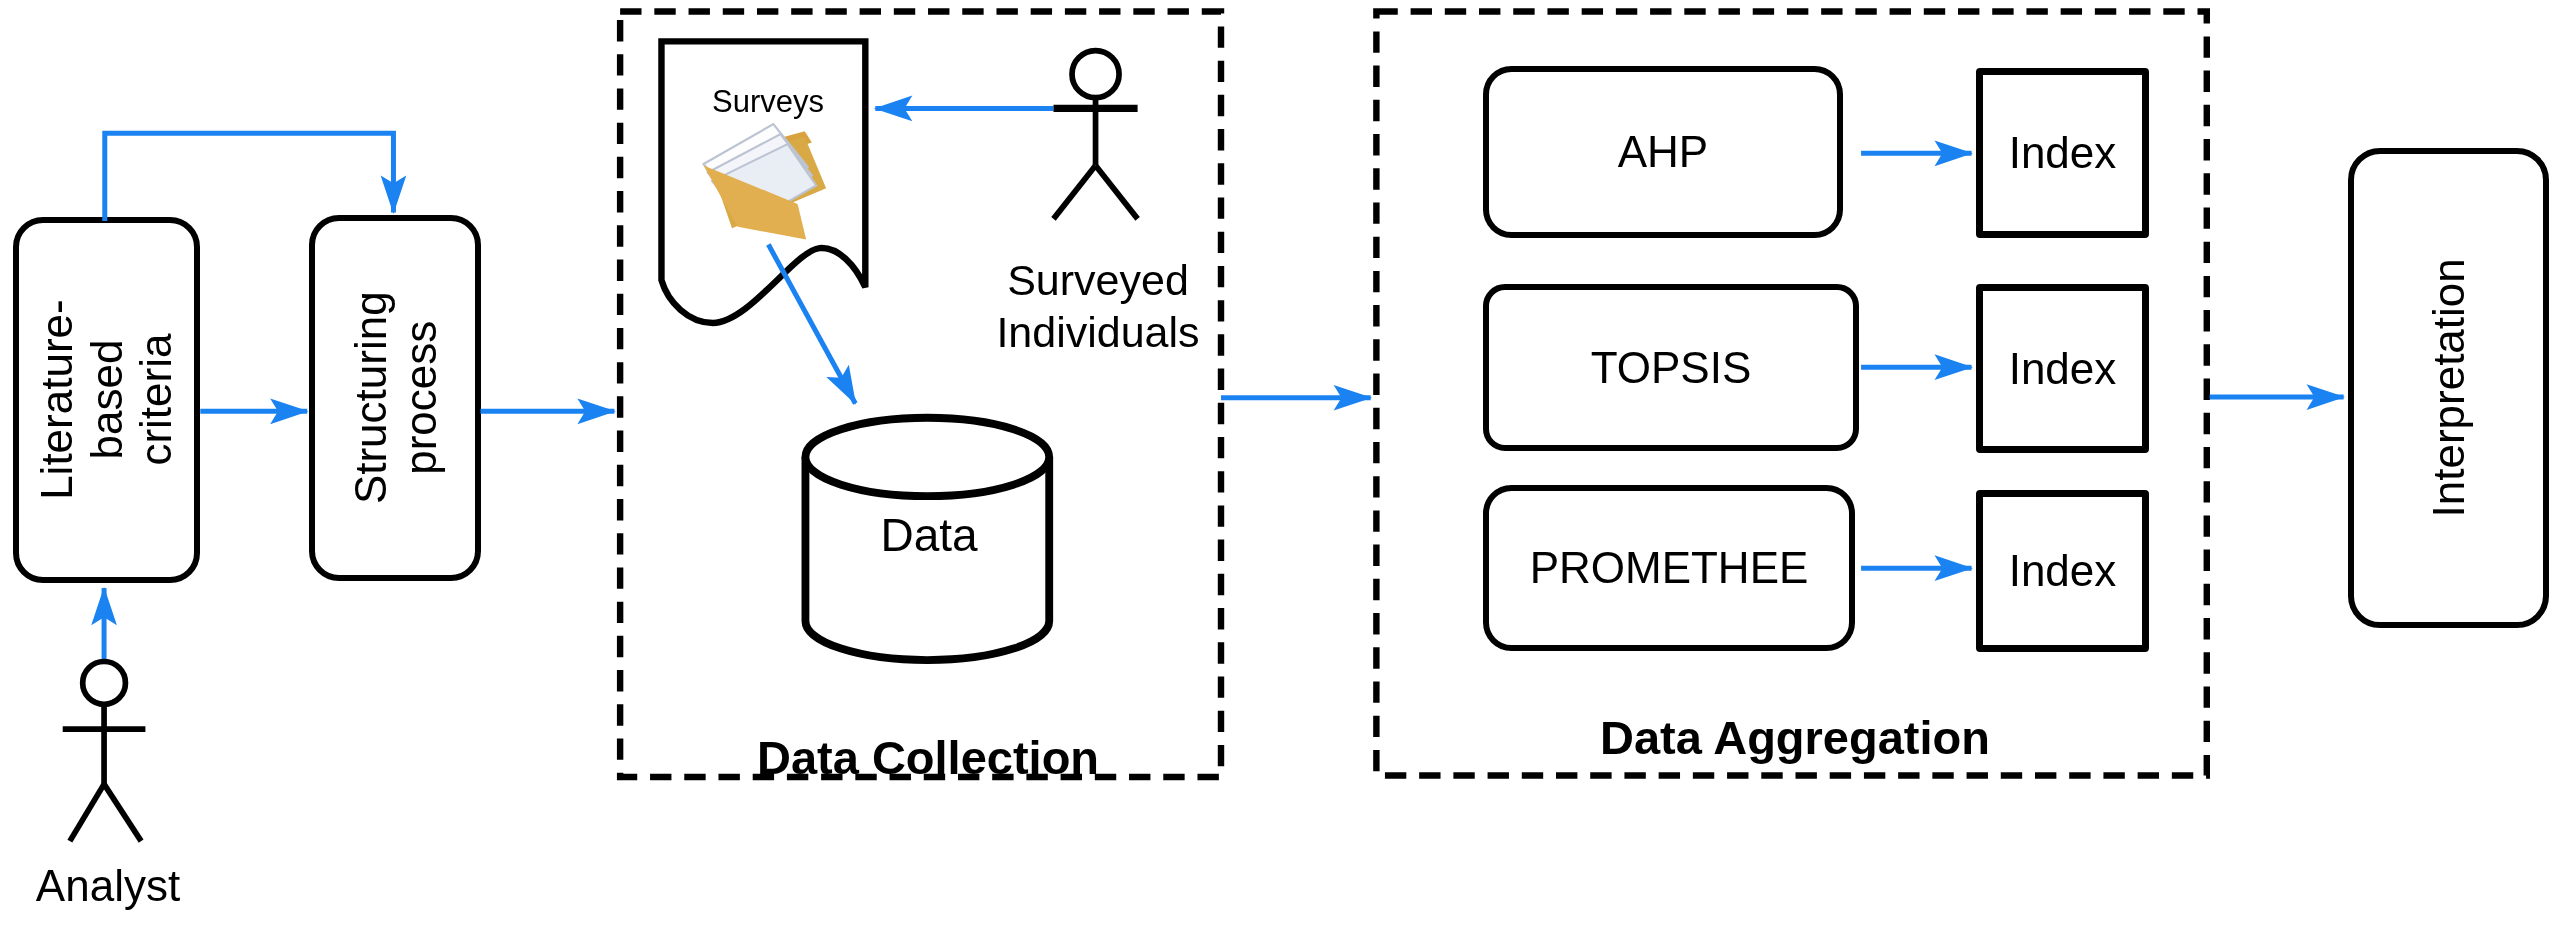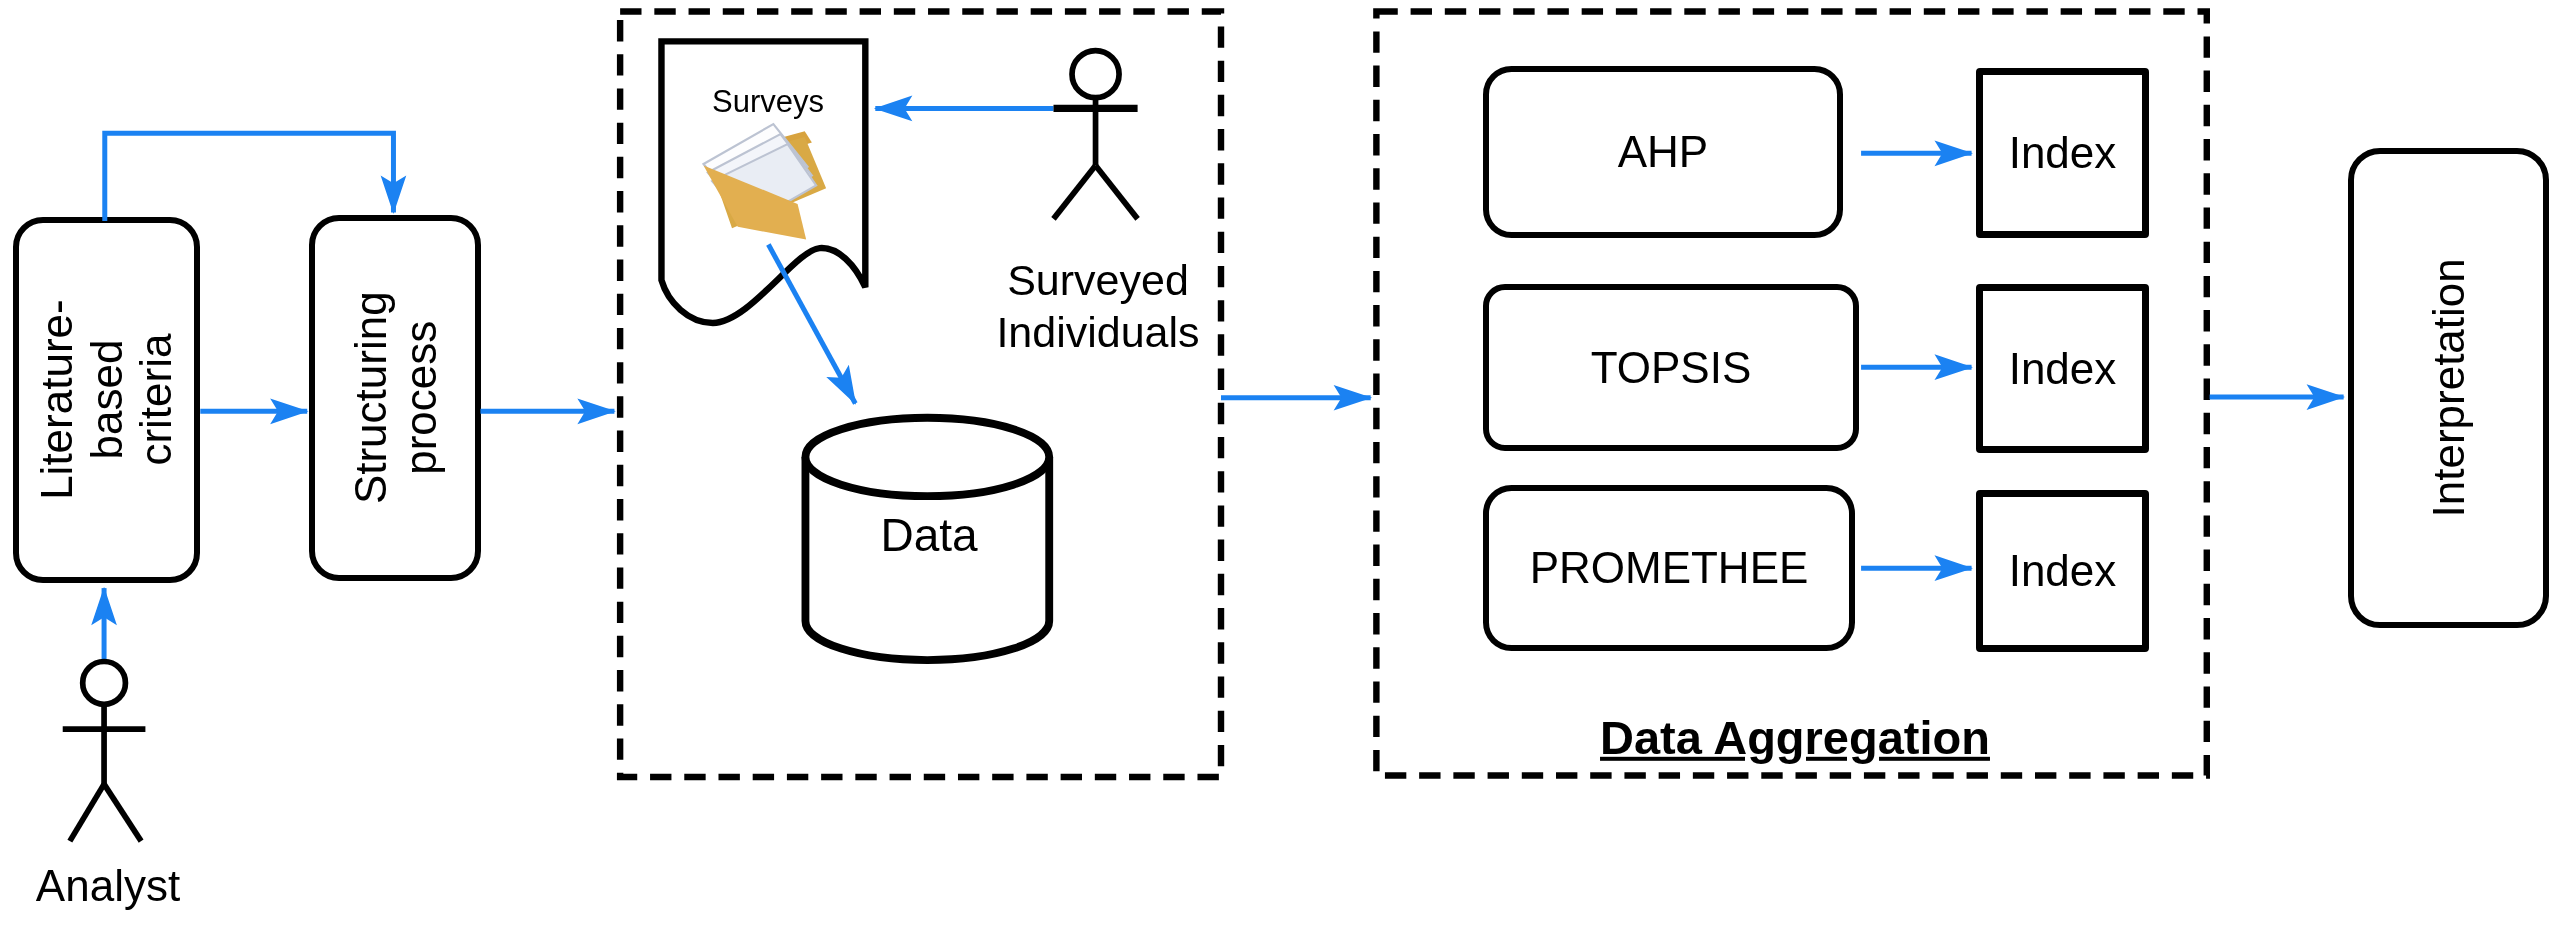--- a/index.html
+++ b/index.html
@@ -142,22 +142,23 @@
       <line x1="1537" y1="232" x2="1478" y2="307"></line>
       <line x1="1537" y1="232" x2="1596" y2="307"></line>
     </g>
   </svg>
 
 
   <div class="flabel small nowrap" style="left:768px;top:102px;">Surveys</div>
 
   <div class="flabel nowrap" style="left:929px;top:536px;font-size:46px;">Data</div>
 
+  <div class="flabel section" style="left:928px;top:758px;">Data Collection</div>
 
-  <div class="flabel section" style="left:1795px;top:738px;text-decoration:underline;">Data Aggregation</div>
+  <div class="flabel section" style="left:1795px;top:738px;">Data Aggregation</div>
 
   <div class="flabel" style="left:1098px;top:307px;font-size:43px;">Surveyed
 Individuals</div>
 
   <div class="flabel nowrap" style="left:108px;top:886px;">Analyst</div>
 
 </div>
 
 
 </body></html>

